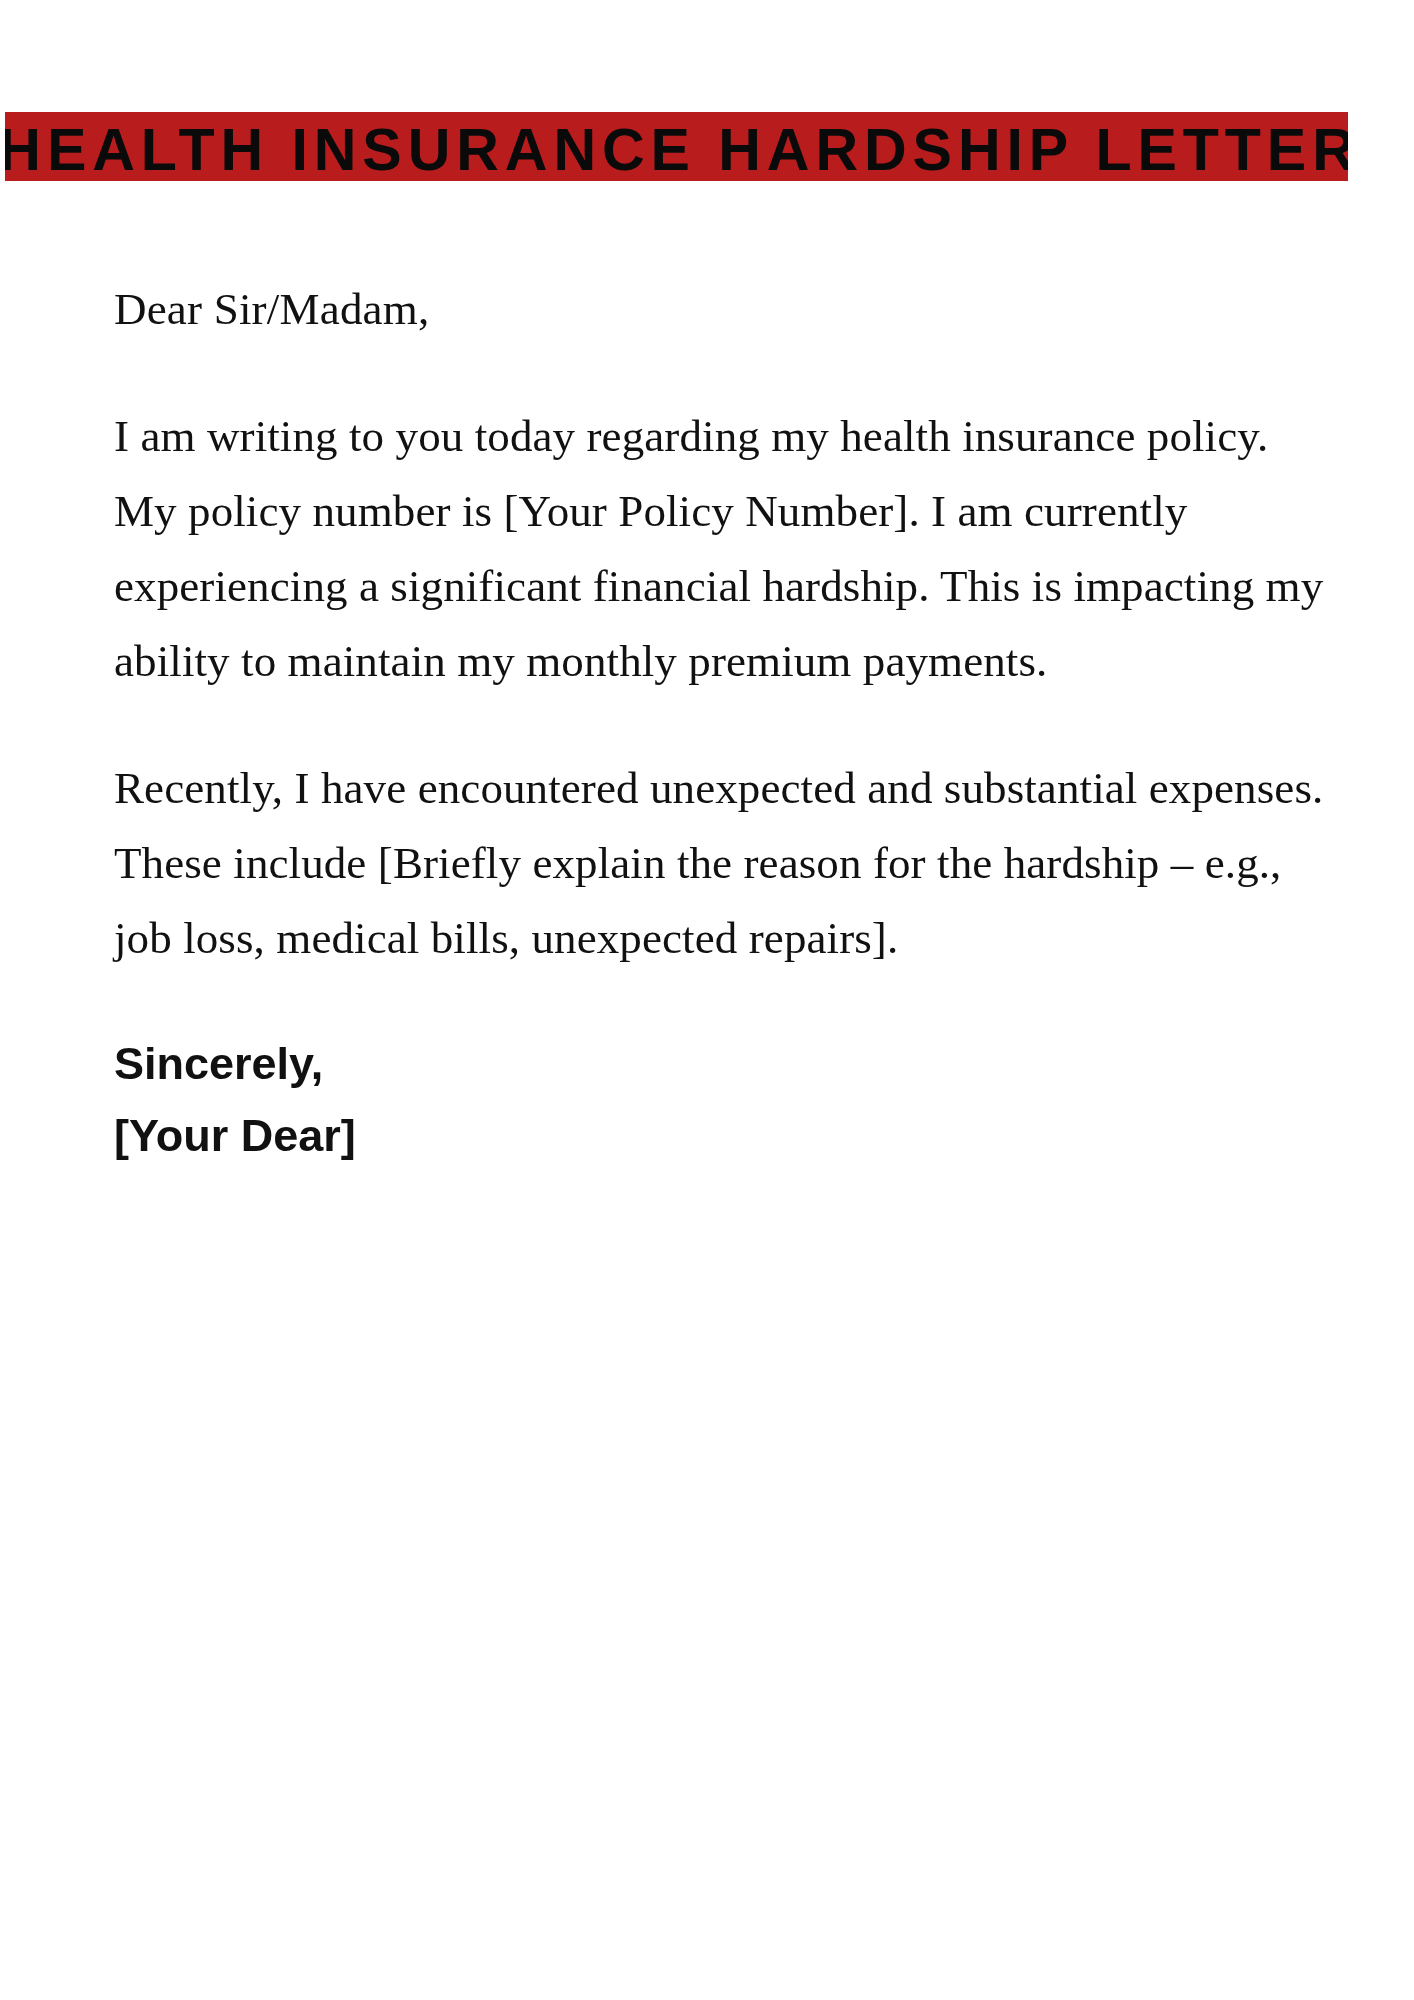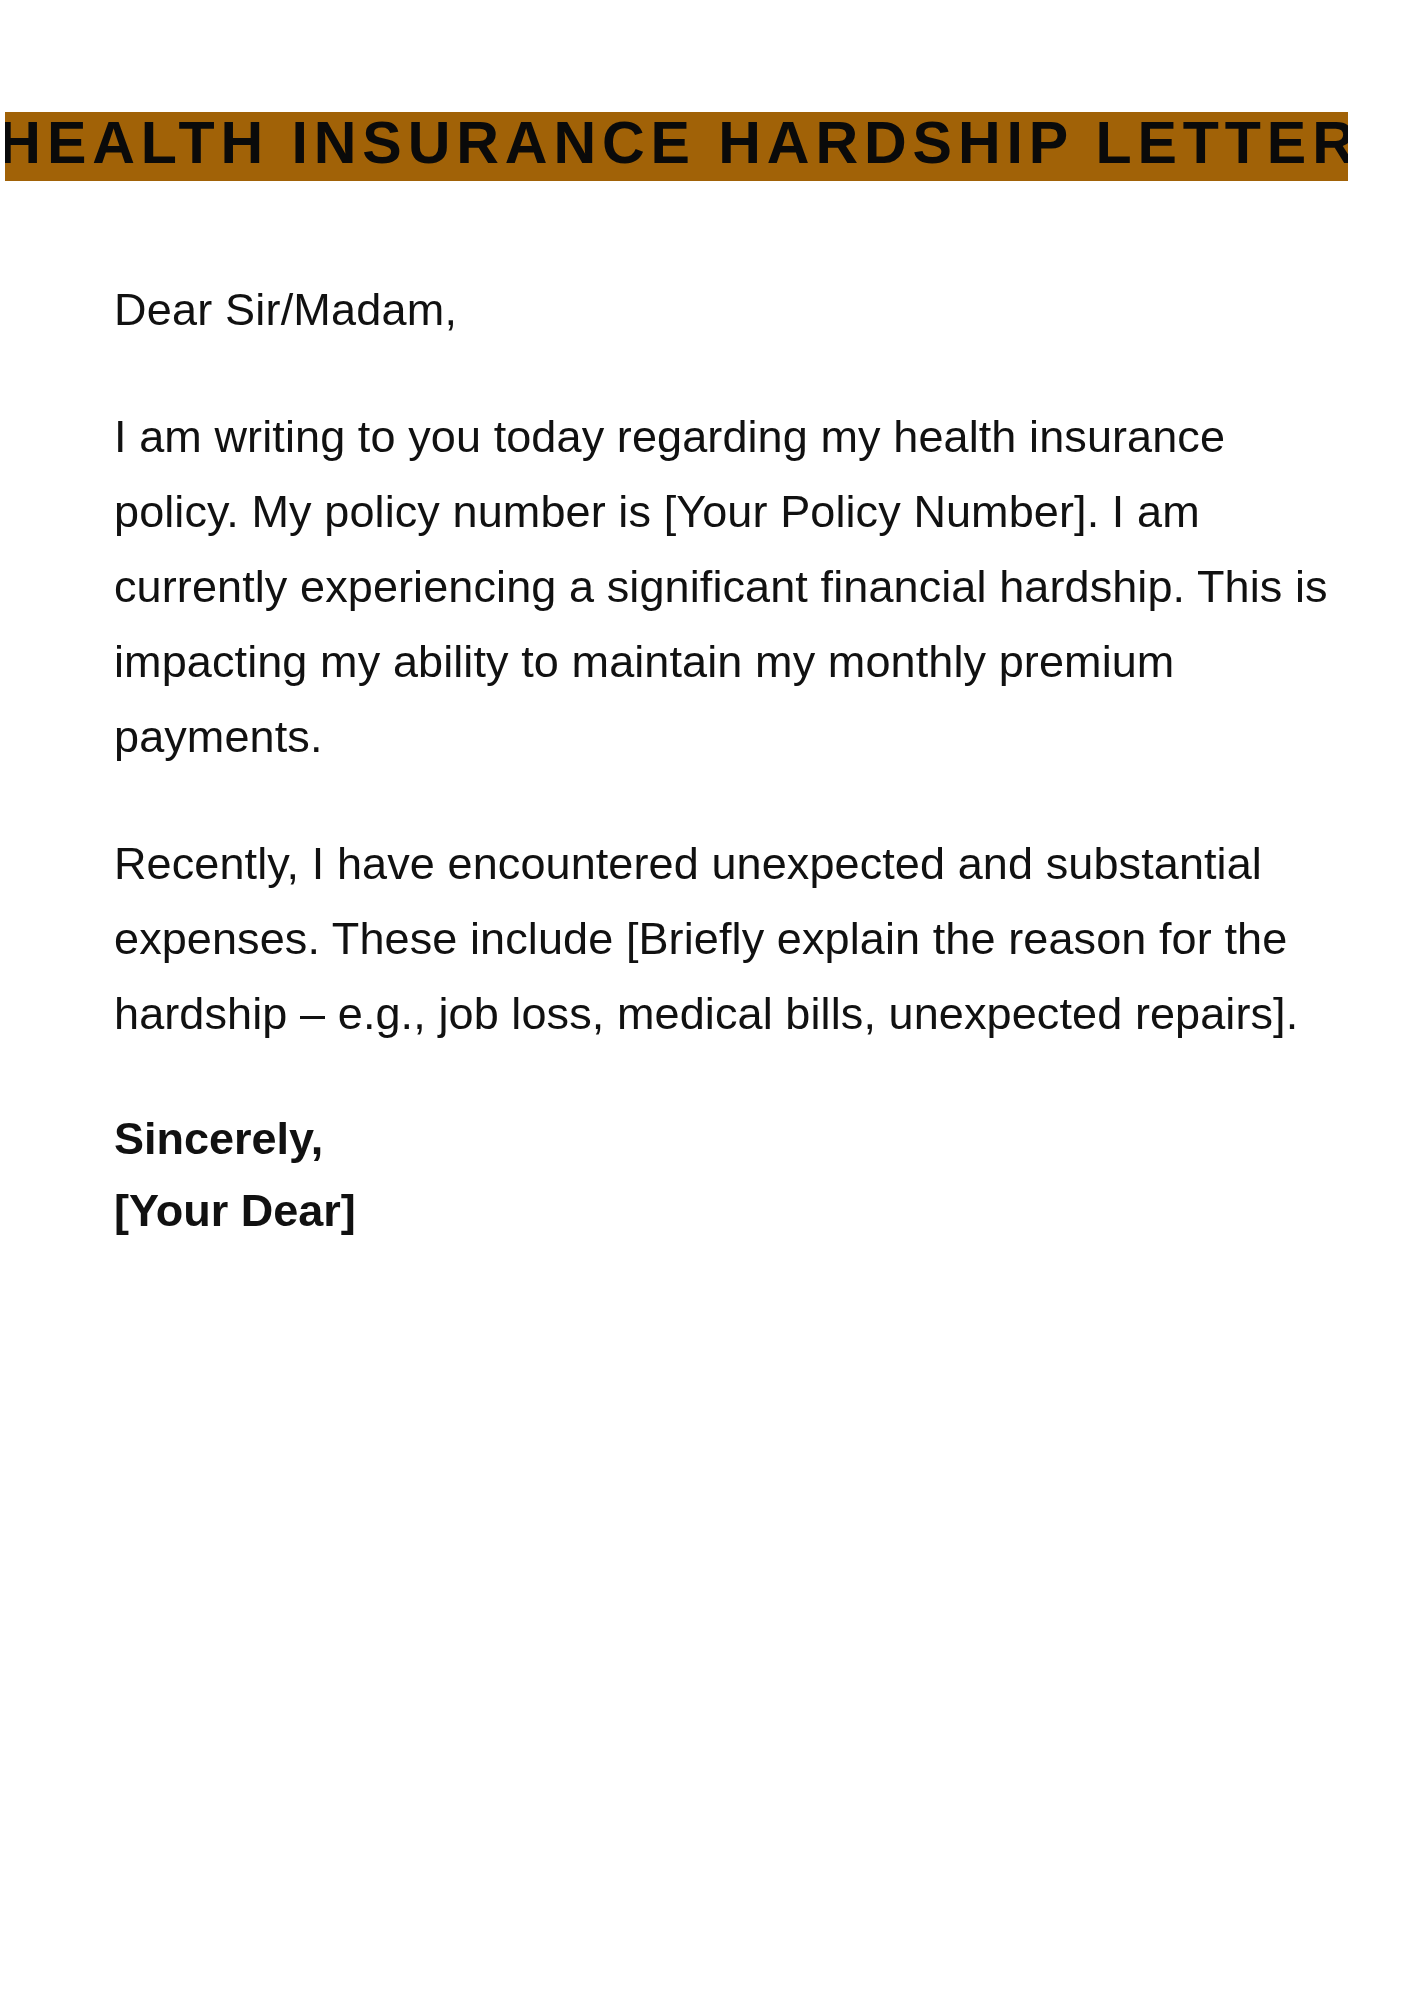--- a/index.html
+++ b/index.html
@@ -23,23 +23,23 @@
     box-sizing: border-box;
   }
 
   
   .title-banner {
     position: absolute;
     left: 5px;
     top: 112px;
     width: 1343px;
     height: 69px;
-    background: #a16207;
+    background: #b91c1c;
     display: flex;
-    align-items: flex-start;
+    align-items: flex-end;
     justify-content: center;
     overflow: hidden;
   }
   .title-text {
     font-family: "Liberation Sans Narrow", "Liberation Sans", sans-serif;
     font-weight: 700;
     font-size: 60px;
     line-height: 62px;
     letter-spacing: 6.0px;
     color: #0a0a0a;
@@ -52,21 +52,21 @@
   
   .letter-body {
     position: absolute;
     left: 114px;
     top: 272px;
     width: 1222px;
   }
 
   .para {
     margin: 0 0 0 0;
-    font-family: Liberation Sans, sans-serif;
+    font-family: Liberation Serif, serif;
     font-weight: 400;
     font-size: 45px;
     line-height: 75px;
     color: #111111;
     letter-spacing: 0.1px;
     white-space: pre-line;
   }
 
   .para + .para {
     margin-top: 52px;

